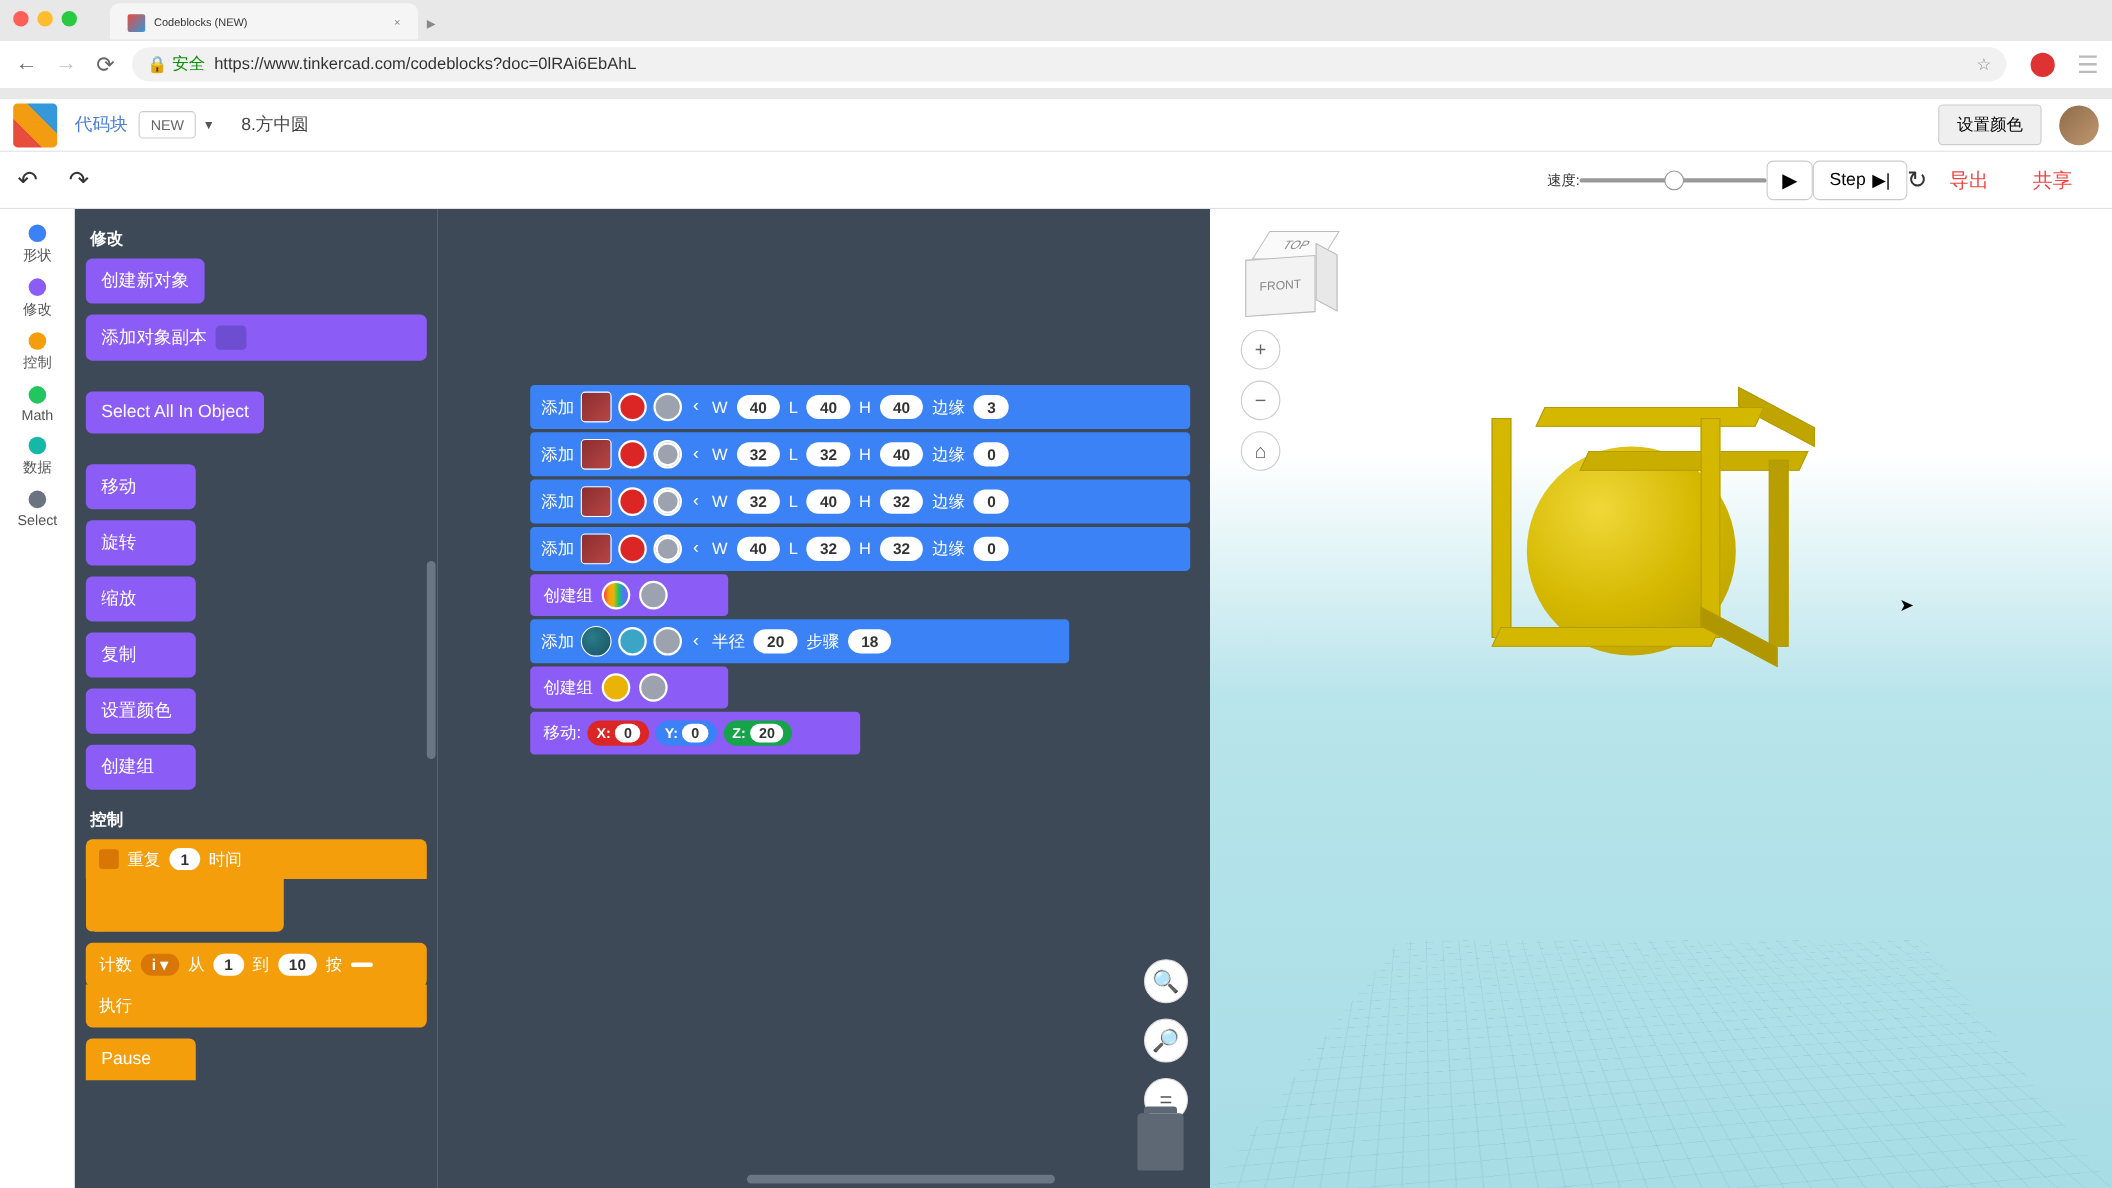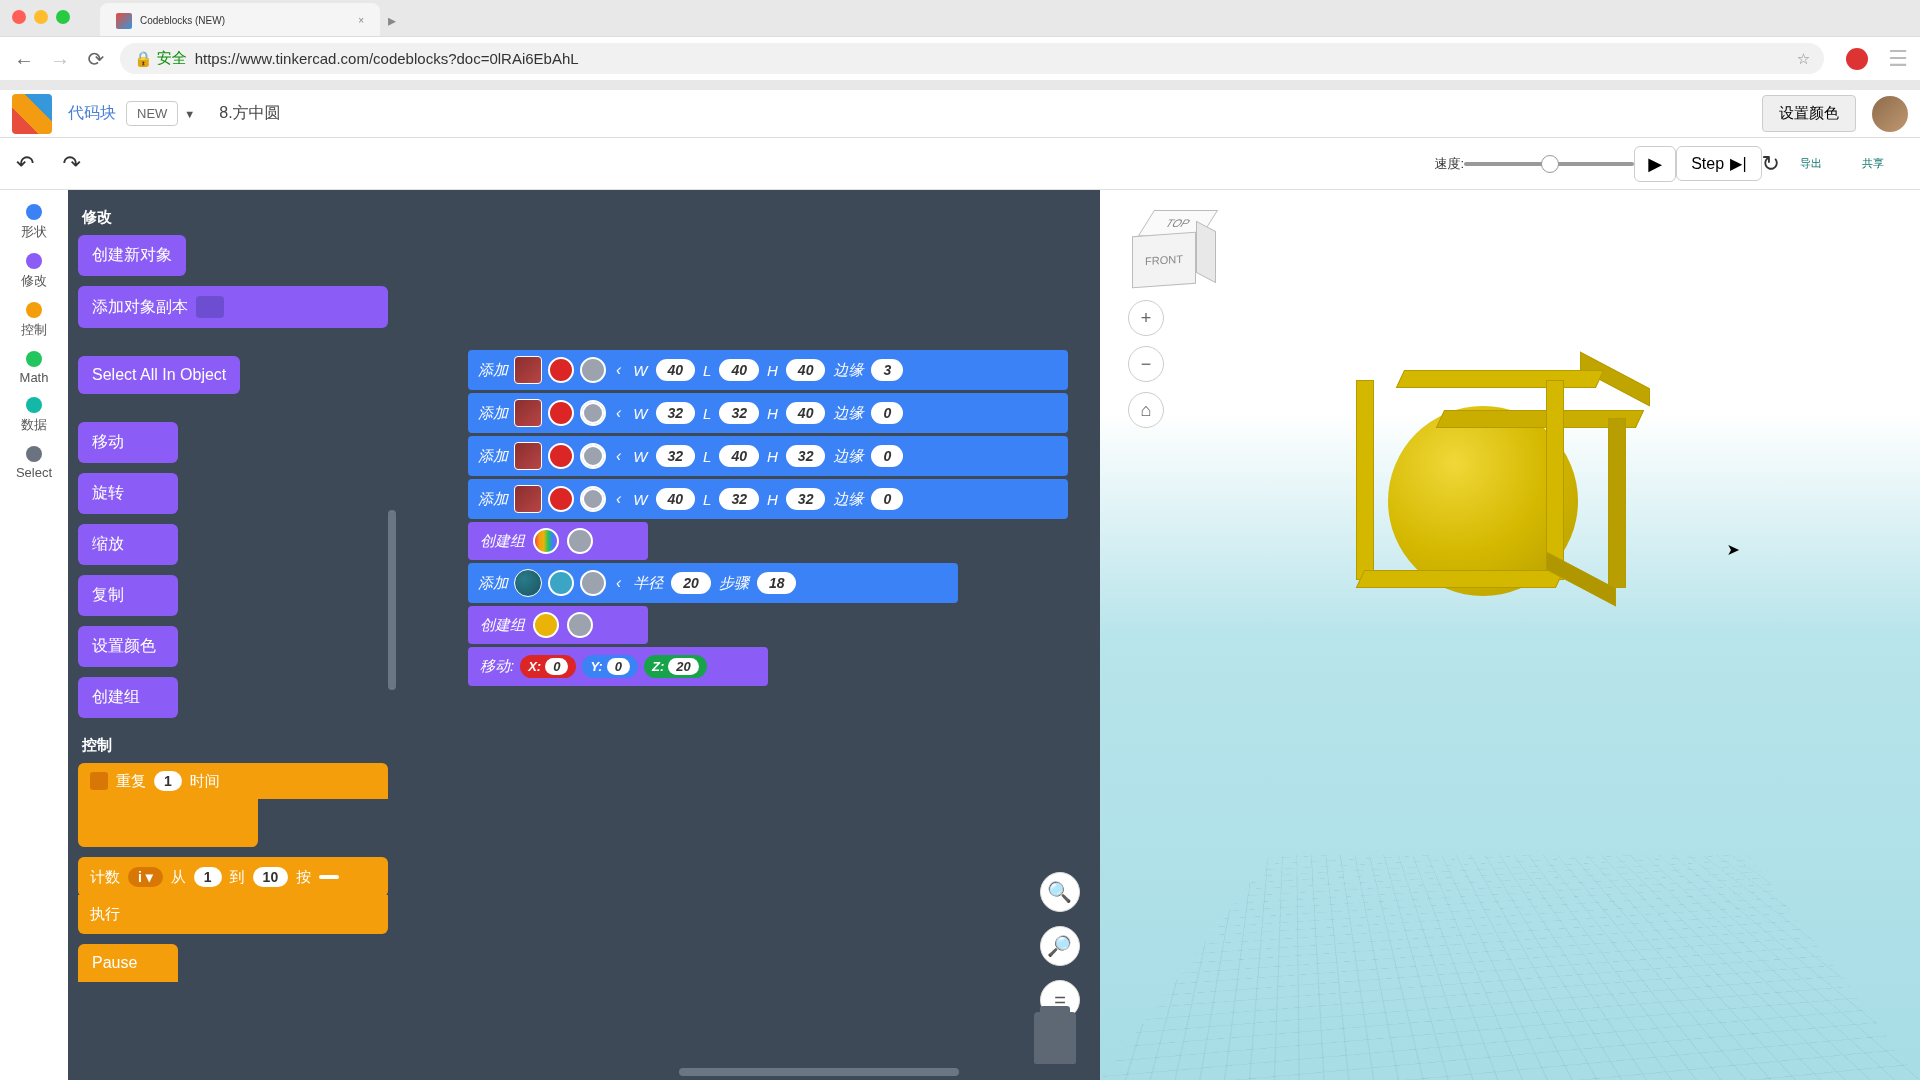--- a/index.html
+++ b/index.html
@@ -40,21 +40,21 @@
     .toolbar { position: absolute; top: 138px; width: 100%; height: 52px; background: #fff; display: flex; align-items: center; padding: 0 16px; border-bottom: 1px solid #e0e0e0; }
     .undo-redo { display: flex; gap: 28px; }
     .undo-redo span { font-size: 22px; color: #333; }
     .toolbar-right { margin-left: auto; display: flex; align-items: center; }
     .speed-label { font-size: 13px; color: #333; text-align: right; line-height: 1.2; }
     .slider { width: 170px; height: 4px; background: #999; border-radius: 2px; position: relative; }
     .slider-thumb { position: absolute; width: 18px; height: 18px; background: #fff; border: 1px solid #999; border-radius: 50%; top: -7px; left: 45%; }
     .play-btn { width: 42px; height: 36px; border: 1px solid #ccc; border-radius: 6px; display: flex; align-items: center; justify-content: center; font-size: 18px; }
     .step-btn { border: 1px solid #ccc; padding: 7px 14px; border-radius: 6px; font-size: 16px; display: flex; align-items: center; gap: 6px; }
     .reset-btn { font-size: 22px; color: #333; }
-    .export-btn, .share-btn { font-size: 11px; color: #0f766e; padding: 0 20px; }
+    .export-btn, .share-btn { font-size: 18px; color: #ef4444; padding: 0 20px; }
     
     
     .main { position: absolute; top: 190px; bottom: 0; left: 0; right: 0; display: flex; }
     
     
     .cat-sidebar { width: 68px; background: #fff; padding-top: 8px; }
     .cat-item { display: flex; flex-direction: column; align-items: center; padding: 6px 0; font-size: 13px; color: #555; }
     .cat-dot { width: 16px; height: 16px; border-radius: 50%; margin-bottom: 3px; }
     .cat-blue { background: #3b82f6; }
     .cat-purple { background: #8b5cf6; }
@@ -73,21 +73,21 @@
     .slot { width: 28px; height: 22px; background: #6d4ed0; border-radius: 4px; }
     .repeat-block { background: #f59e0b; border-radius: 6px 6px 0 0; padding: 8px 12px; display: flex; align-items: center; gap: 8px; color: #fff; font-size: 15px; }
     .repeat-body { background: #f59e0b; height: 48px; width: 180px; margin-left: 0; border-radius: 0 0 6px 6px; border-left: 16px solid #f59e0b; position: relative; }
     .repeat-body::before { content: ''; position: absolute; left: 0; top: 0; bottom: 12px; width: 14px; background: #f59e0b; }
     .pill { background: #fff; color: #333; border-radius: 12px; padding: 2px 10px; font-size: 14px; font-weight: bold; }
     .loop-icon { width: 18px; height: 18px; background: #d97706; border-radius: 3px; }
     .count-block { background: #f59e0b; padding: 10px 12px; border-radius: 6px; color: #fff; display: flex; align-items: center; gap: 8px; font-size: 15px; flex-wrap: wrap; }
     
     
     .workspace { flex: 1; background: #3d4956; position: relative; }
-    .ws-blocks { position: absolute; left: 70px; top: 160px; font-style: italic; }
+    .ws-blocks { position: absolute; left: 84px; top: 160px; }
     .add-block { background: #3b82f6; border-radius: 4px; padding: 6px 10px; margin-bottom: 3px; display: flex; align-items: center; gap: 6px; color: #fff; font-size: 15px; width: 600px; }
     .shape-icon { width: 28px; height: 28px; border-radius: 4px; display: inline-block; }
     .cube-icon { background: linear-gradient(135deg, #8b2e2e, #b84545); border: 1px solid #fff; }
     .sphere-icon { background: radial-gradient(circle at 35% 35%, #2a7a8a, #195560); border-radius: 50%; border: 1px solid #fff; }
     .color-dot { width: 26px; height: 26px; border-radius: 50%; border: 2px solid #fff; }
     .cd-red { background: #dc2626; }
     .cd-gray { background: #9ca3af; }
     .cd-teal { background: #3aa5c4; }
     .cd-rainbow { background: linear-gradient(90deg, #ef4444, #f59e0b, #eab308, #22c55e, #3b82f6, #8b5cf6); }
     .cd-yellow { background: #eab308; }

